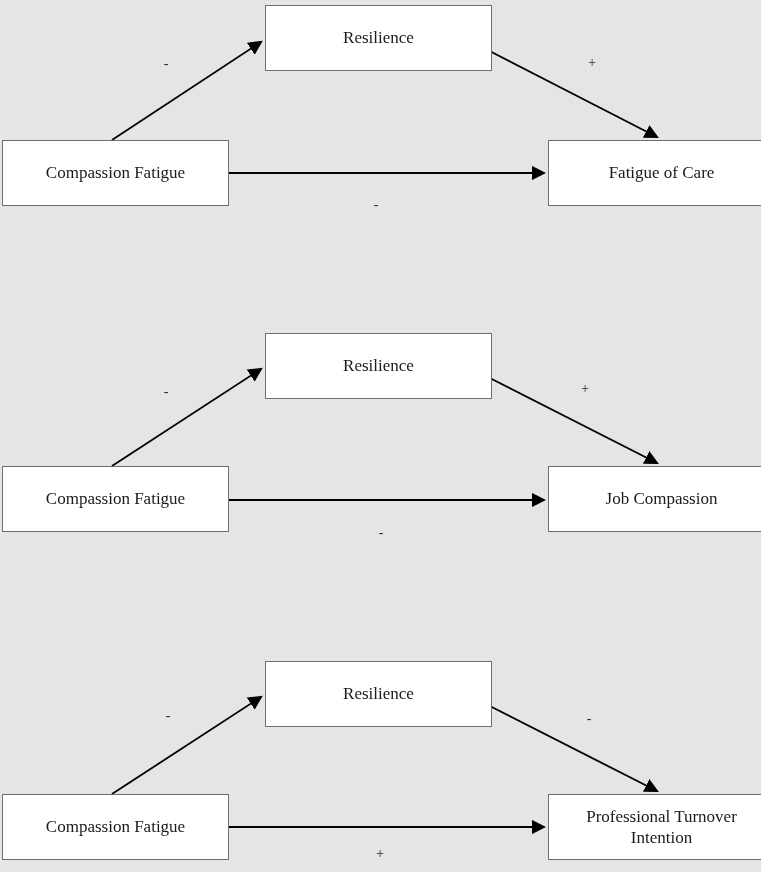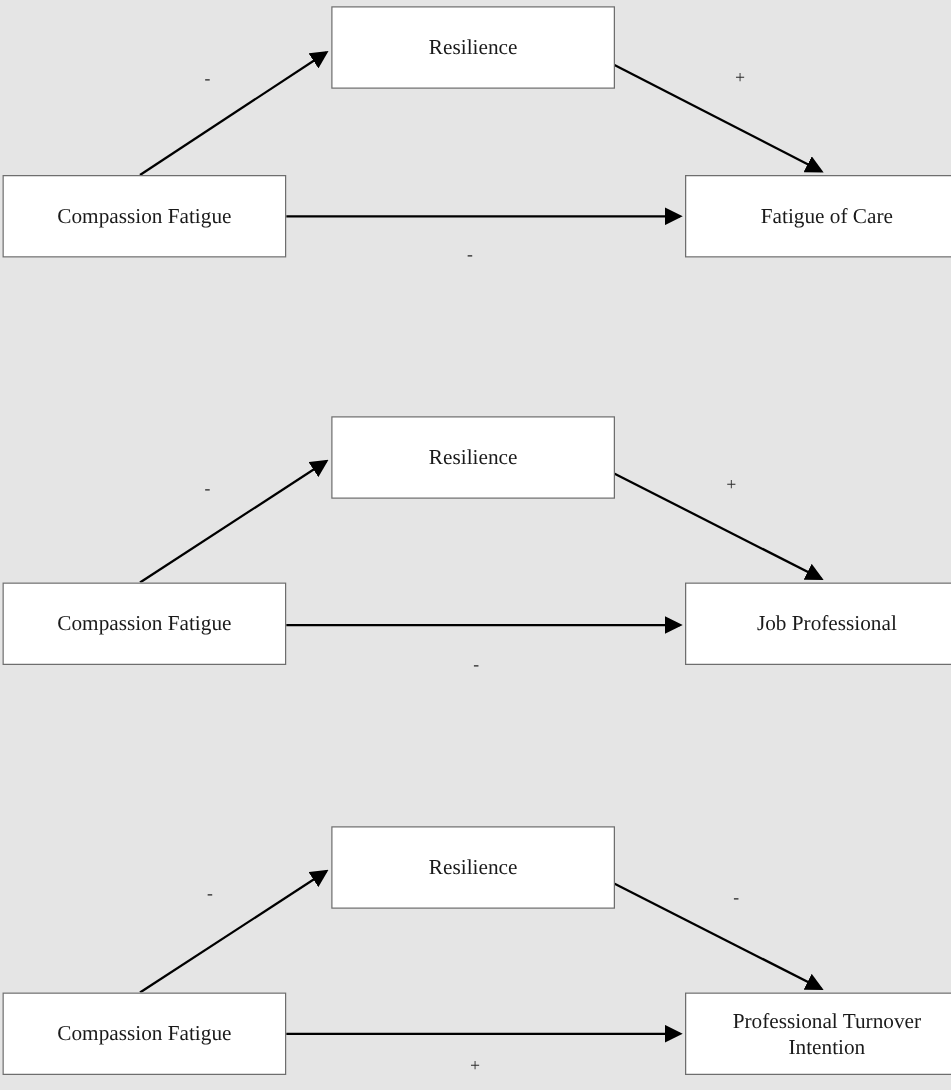--- a/index.html
+++ b/index.html
@@ -104,21 +104,21 @@
   </div>
 
   <div>
     <div class="node d2-mediator">
         <span>Resilience</span>
       </div>
     <div class="node d2-predictor">
         <span>Compassion Fatigue</span>
       </div>
     <div class="node d2-outcome">
-        <span>Job Professional</span>
+        <span>Job Compassion</span>
       </div>
     <div class="sign d2-sign-a">-</div>
     <div class="sign d2-sign-b">+</div>
     <div class="sign d2-sign-c">-</div>
   </div>
 
   <div>
     <div class="node d3-mediator">
         <span>Resilience</span>
       </div>

